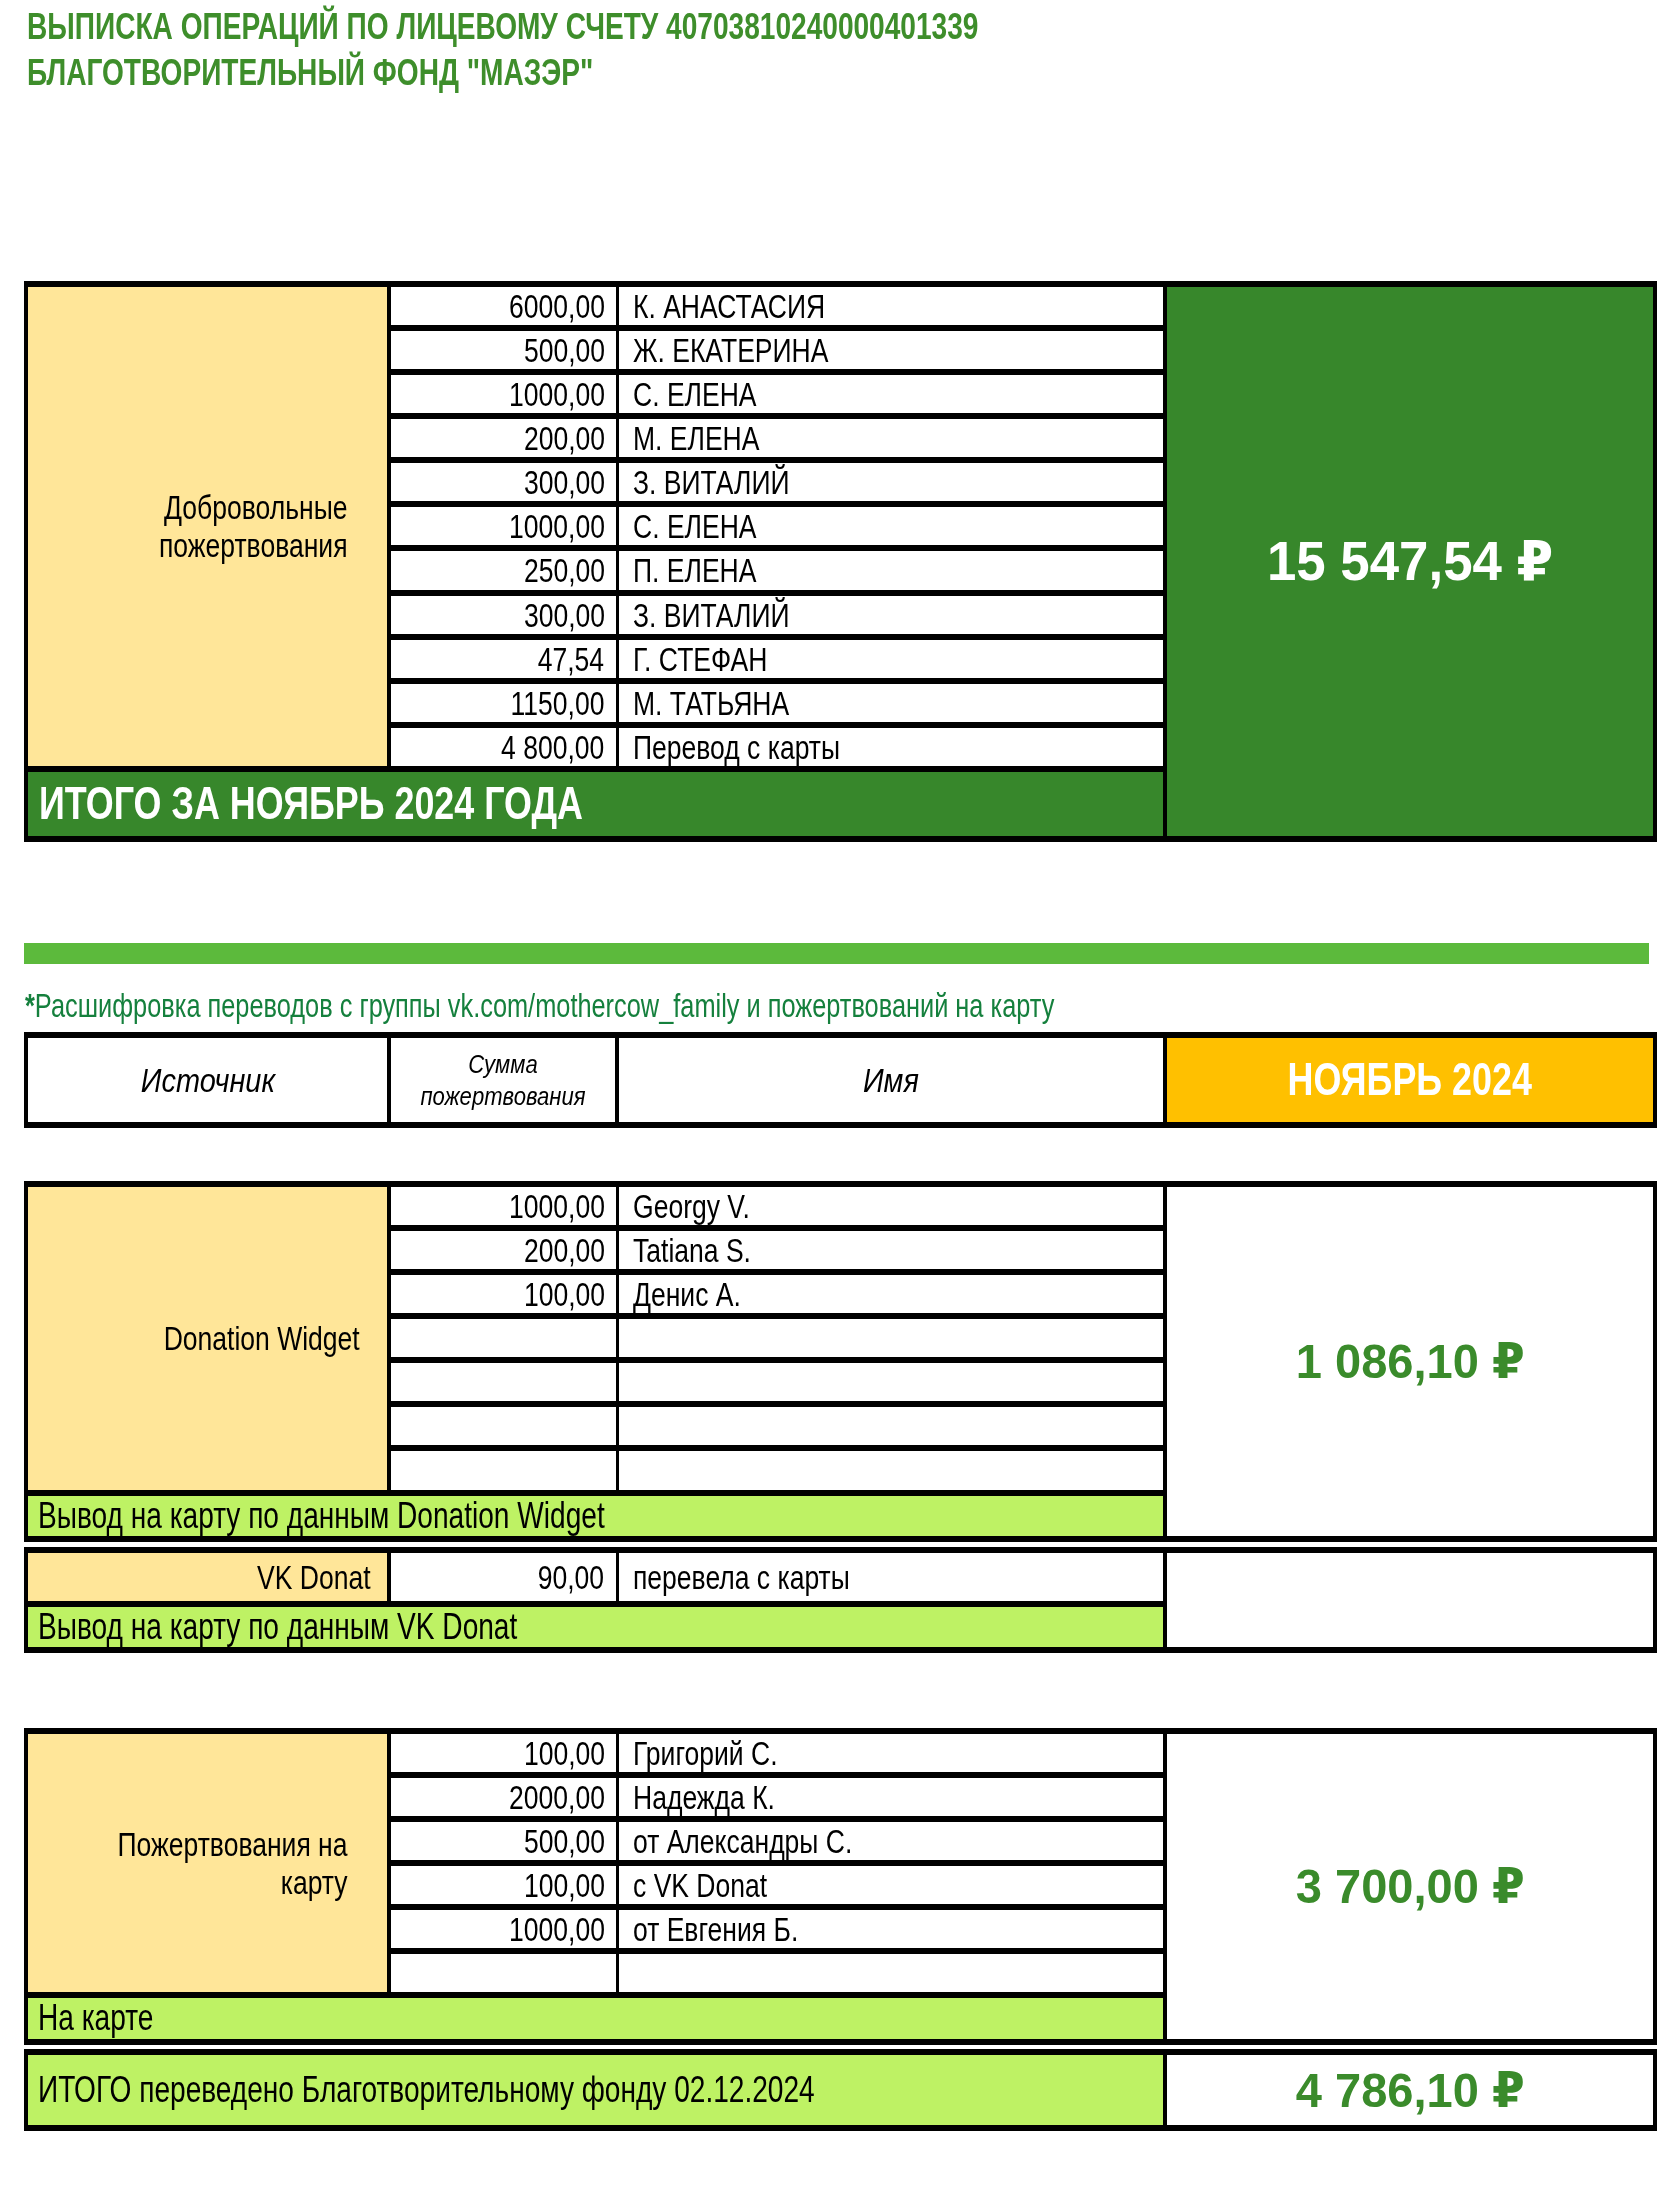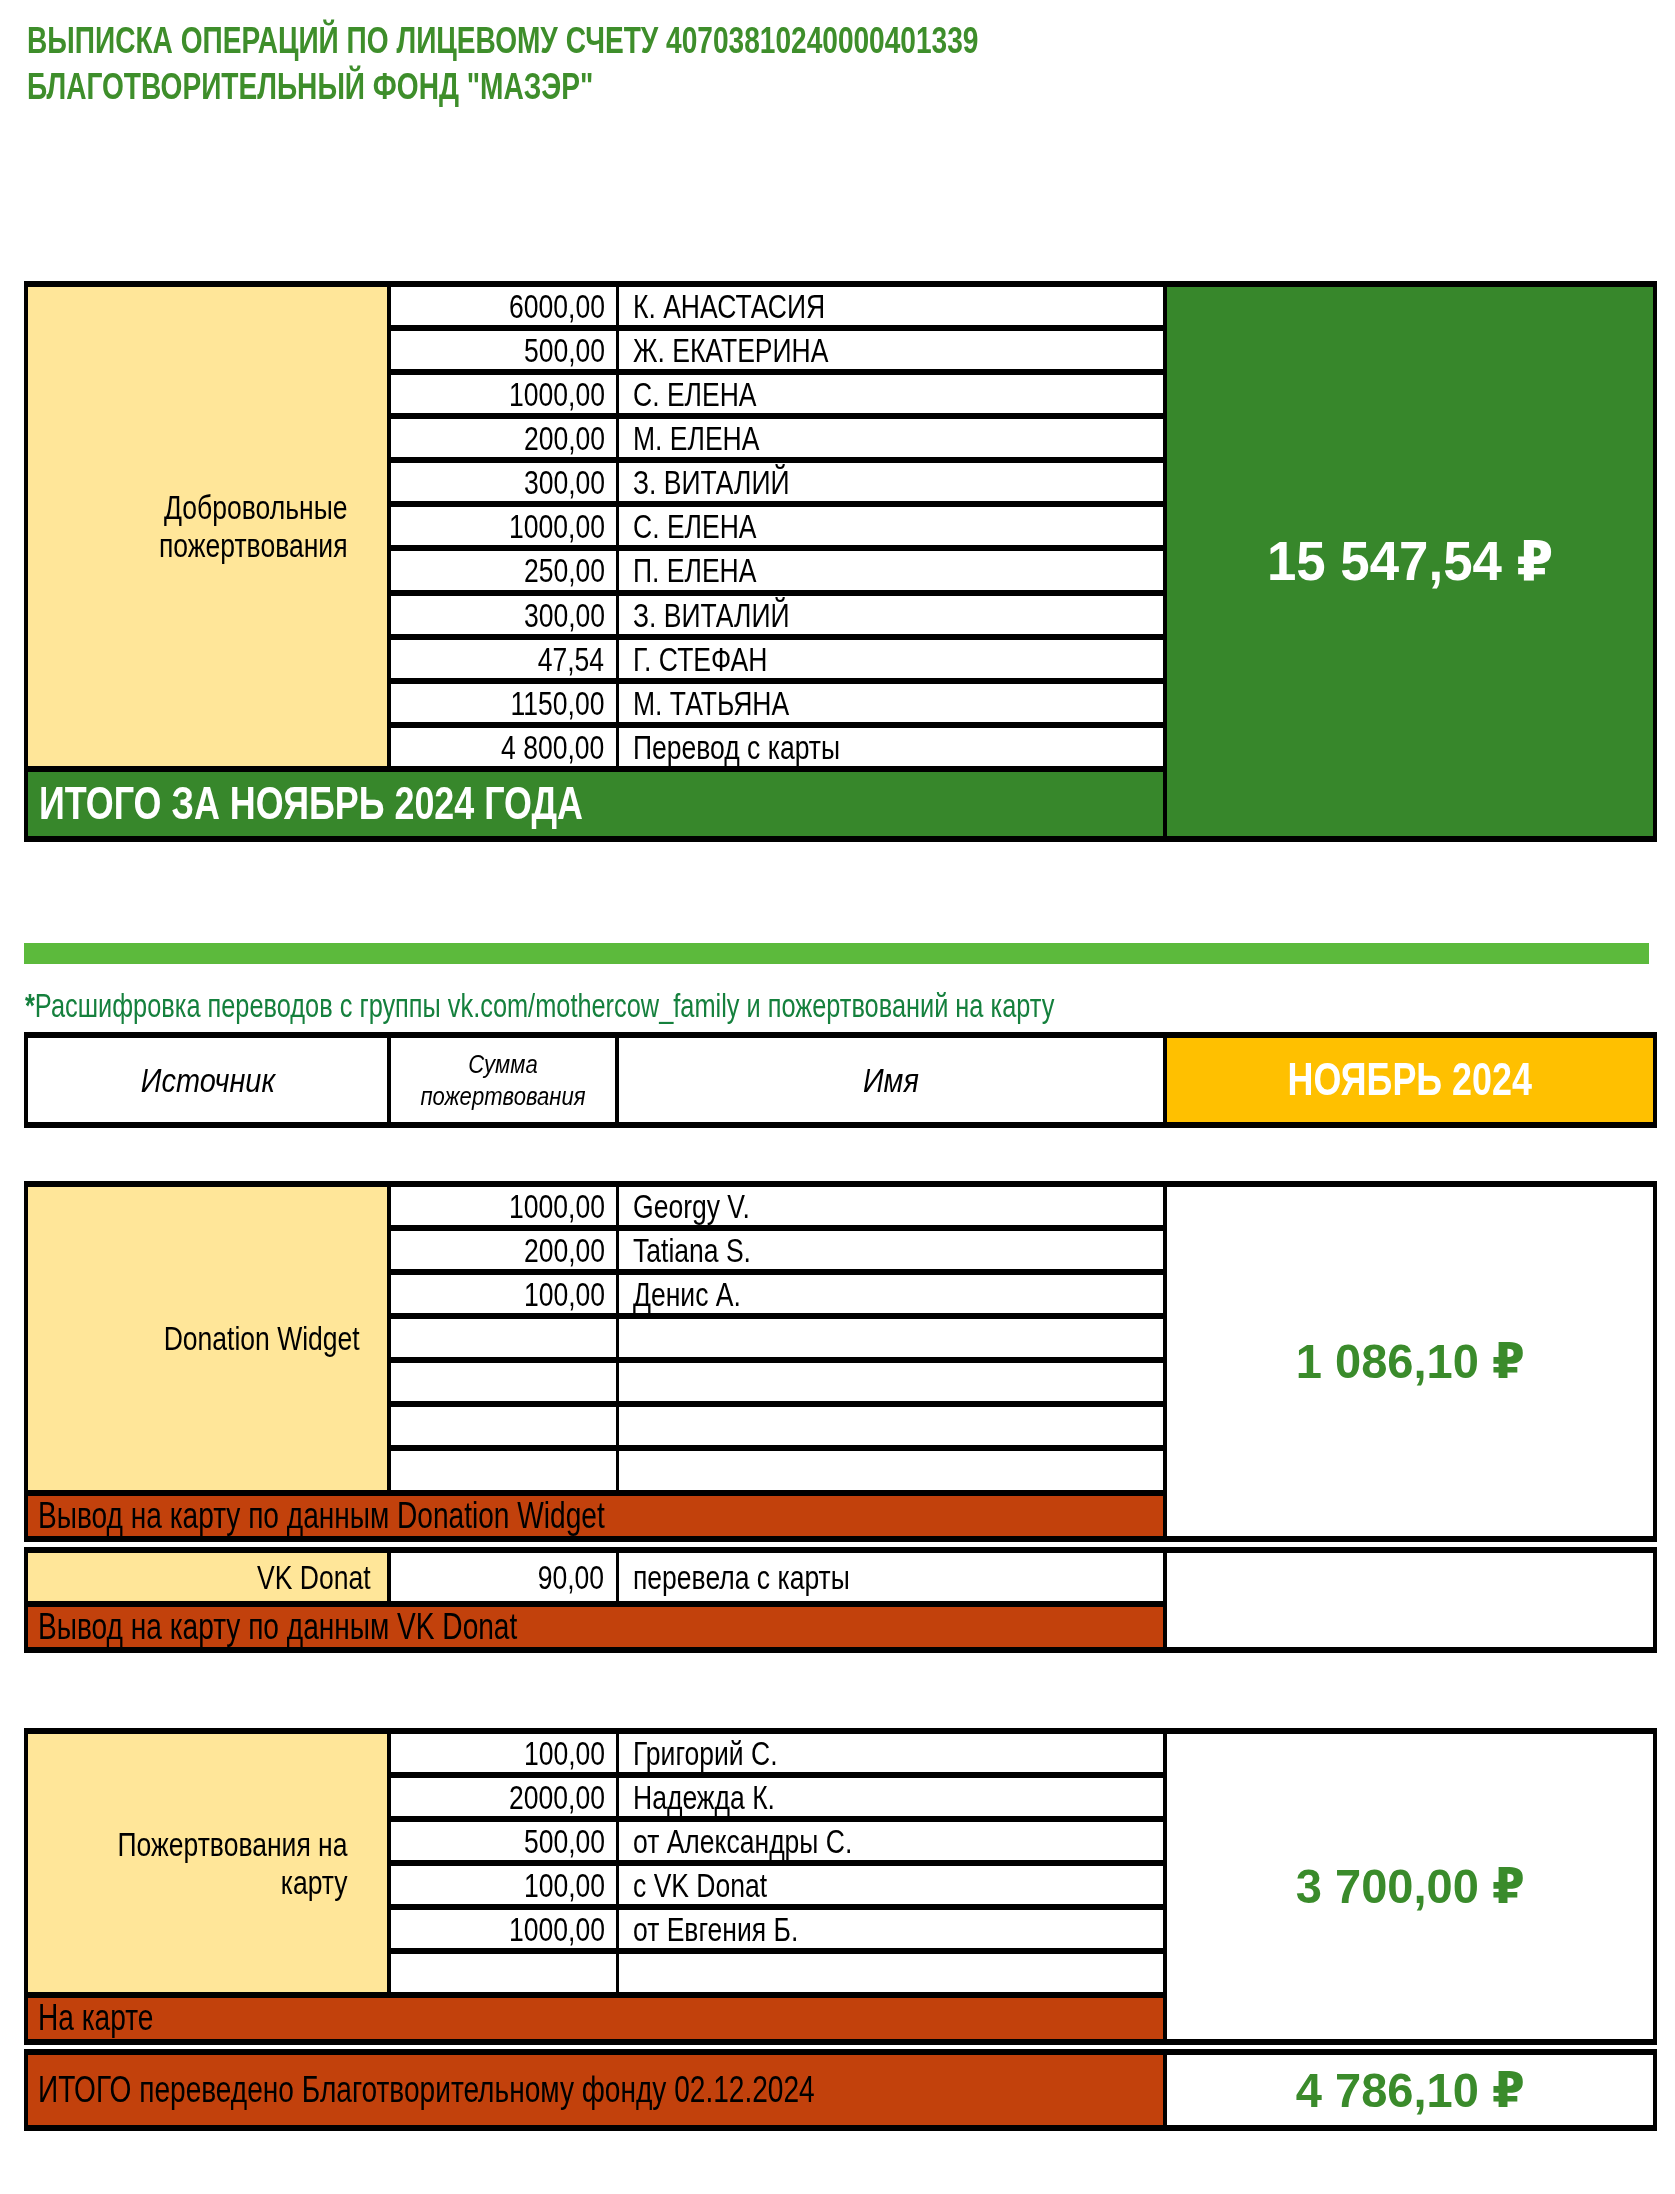--- a/index.html
+++ b/index.html
@@ -11,41 +11,41 @@
     color:#000;
     overflow:hidden;
   }
   
   .cx{display:inline-block;transform:scaleX(.78);transform-origin:center center;white-space:nowrap;}
   .cxl{transform-origin:left center;}
   .cxr{transform-origin:right center;}
   .cxw{white-space:normal;max-width:128%;}
 
   
-  .title{position:absolute;left:27px;top:18px;font-weight:bold;font-size:36px;line-height:46px;color:#3E8E2B;}
+  .title{position:absolute;left:27px;top:4px;font-weight:bold;font-size:36px;line-height:46px;color:#3E8E2B;}
   .title .line{display:block;}
 
   
   .banner{
     position:absolute;left:24px;top:181px;width:1616px;height:60px;
     background:#37872B;border:6.3px solid #000;
     display:flex;align-items:center;justify-content:center;
     color:#fff;font-weight:bold;font-size:38px;
   }
 
   
   table{border-collapse:collapse;table-layout:fixed;width:1629px;position:absolute;left:24px;background:#fff;}
   td{border:4.8px solid #000;border-top-width:6.3px;border-bottom-width:6.3px;padding:0;vertical-align:middle;font-size:34px;line-height:1.12;overflow:hidden;}
   td.amt{text-align:right;padding-right:11px;border-right-width:3.2px;}
   td.nm{text-align:left;padding-left:14.3px;border-left-width:3.2px;}
   td.cat{background:#FFE699;text-align:right;}
   td.big-green{background:#37872B;color:#fff;font-weight:bold;font-size:55px;text-align:center;}
   td.total-green-row{background:#37872B;color:#fff;font-weight:bold;font-size:46px;text-align:left;padding-left:11px;}
   td.white-total{color:#3A8B2B;font-weight:bold;font-size:49px;text-align:center;background:#fff;}
-  td.orange-row{background:#c2410c;text-align:left;padding-left:9.5px;font-size:36px;}
+  td.orange-row{background:#bef264;text-align:left;padding-left:9.5px;font-size:36px;}
   td.hdr{font-style:italic;text-align:center;background:#fff;}
   td.hdr-month{background:#FFC000;color:#fff;font-weight:bold;font-size:46px;text-align:center;}
   .t1{top:281px;}
   .thead{top:1032px;}
   .t2{top:1181px;}
   .tvk{top:1547px;}
   .t4{top:1728px;}
   .tfinal{top:2049px;}
 
   .divider{position:absolute;left:24px;top:943px;width:1625px;height:20.6px;background:#5CBA3C;}

